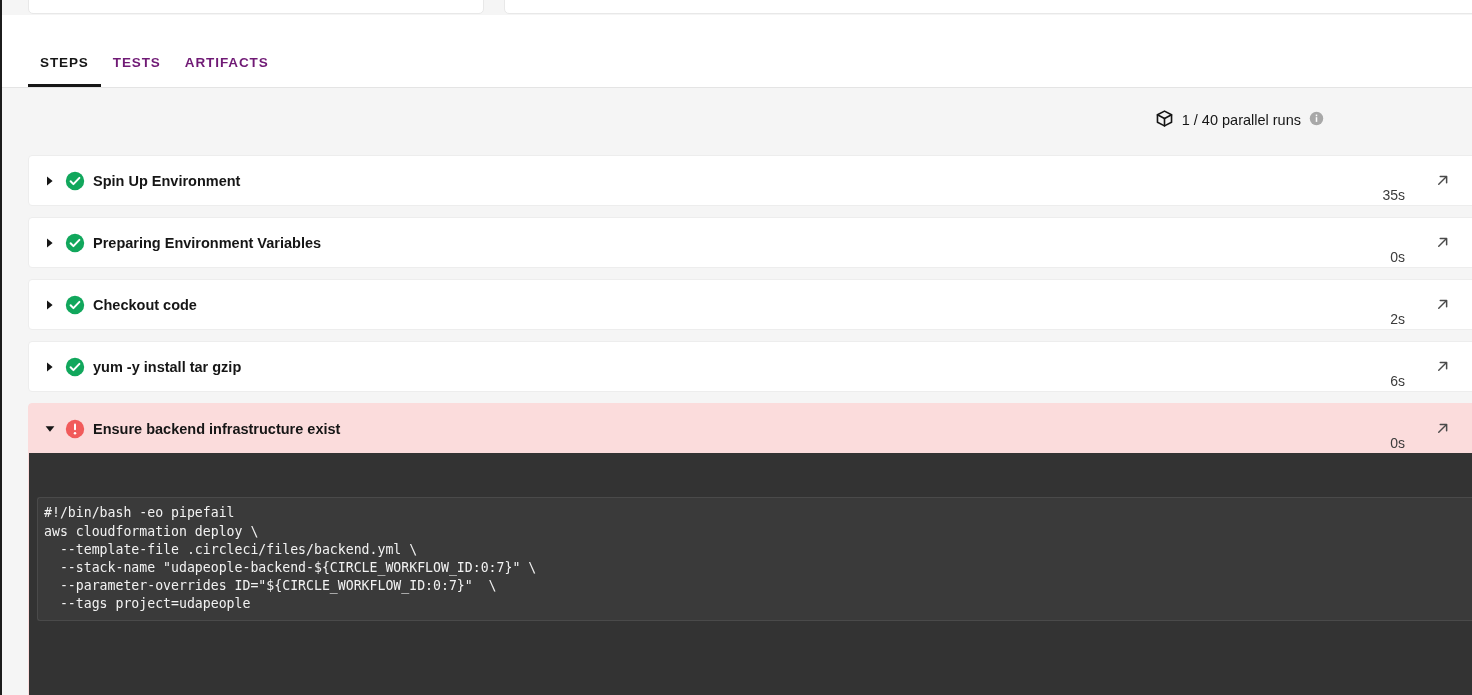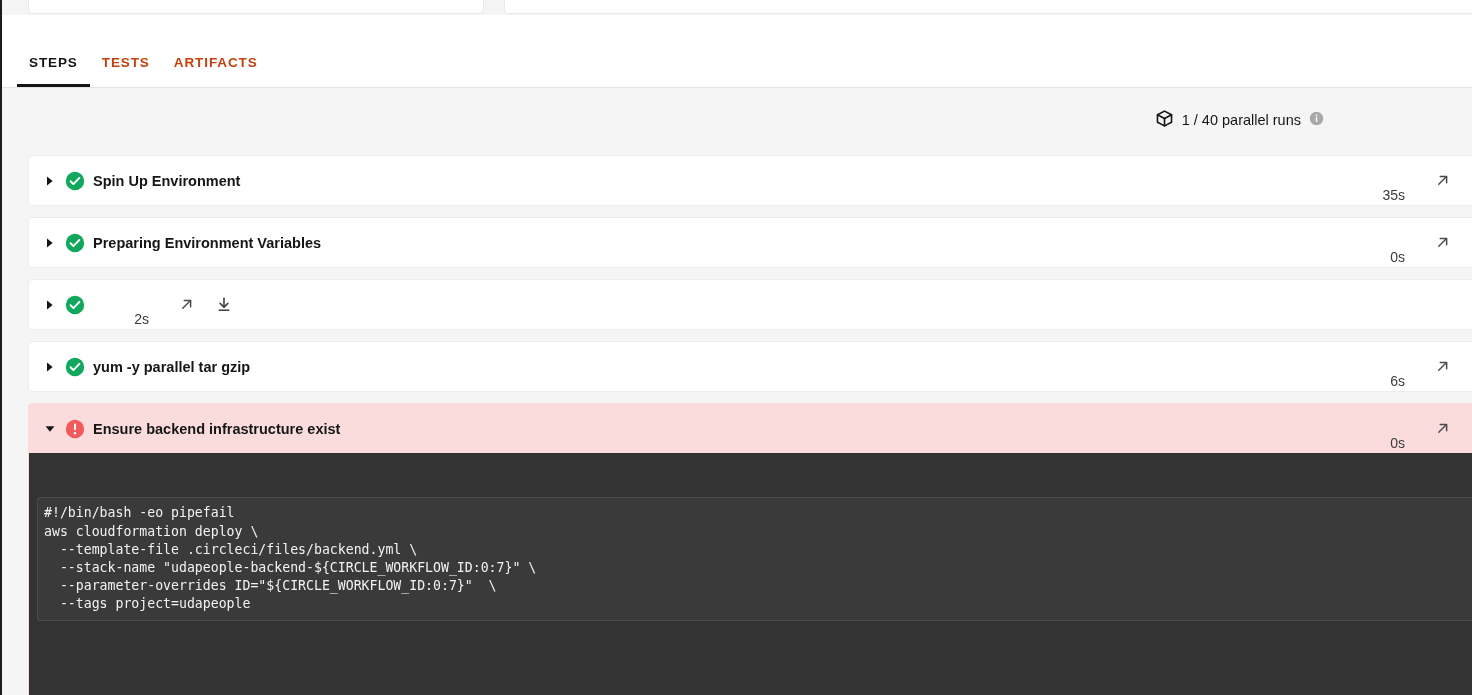--- a/index.html
+++ b/index.html
@@ -53,29 +53,29 @@
     width: 1470px;
     height: 73px;
     background: #ffffff;
     border-bottom: 1px solid #e4e4e4;
     z-index: 10;
   }
   .tabs {
     display: flex;
     align-items: flex-end;
     height: 100%;
-    padding-left: 15px;
+    padding-left: 26px;
   }
   .tab {
     position: relative;
     padding: 0 12px 17px 12px;
     font-size: 13.5px;
     font-weight: 700;
     letter-spacing: 0.9px;
-    color: #c2410c;
+    color: #701a75;
     cursor: pointer;
     background: none;
     border: none;
     font-family: inherit;
   }
   .tab.active { color: #161616; }
   .tab.active::after {
     content: "";
     position: absolute;
     left: 0; right: 0; bottom: 0;
@@ -313,20 +313,21 @@
         <svg width="8" height="10" viewBox="0 0 8 10">
             <path d="M1 0.5 6.6 5 1 9.5z" fill="#161616"></path>
           </svg>
       </span>
       <span class="status-icon">
         <svg width="20" height="20" viewBox="0 0 20 20">
           <circle cx="10" cy="10" r="9.2" fill="#11a75c"></circle>
           <path d="M5.6 10.3 8.4 13.1 14.4 6.9" stroke="#ffffff" stroke-width="2" fill="none" stroke-linecap="round" stroke-linejoin="round"></path>
         </svg>
       </span>
+      <span class="step-name">Checkout code</span>
       <span class="duration">2s</span>
       <button class="act-btn first">
         <svg width="15" height="15" viewBox="0 0 16 16" stroke="#4a4a4a" stroke-width="1.6" fill="none" stroke-linecap="round" stroke-linejoin="round">
           <path d="M4 12 12 4"></path>
             <path d="M5.6 3.6H12.4V10.4"></path>
         </svg>
       </button>
       <button class="act-btn">
         <svg width="20" height="20" viewBox="0 0 20 20" stroke="#3b3b3b" stroke-width="1.55" fill="none" stroke-linecap="round" stroke-linejoin="round">
           <path d="M10 3.2v8.6"></path>
@@ -343,21 +344,21 @@
         <svg width="8" height="10" viewBox="0 0 8 10">
             <path d="M1 0.5 6.6 5 1 9.5z" fill="#161616"></path>
           </svg>
       </span>
       <span class="status-icon">
         <svg width="20" height="20" viewBox="0 0 20 20">
           <circle cx="10" cy="10" r="9.2" fill="#11a75c"></circle>
           <path d="M5.6 10.3 8.4 13.1 14.4 6.9" stroke="#ffffff" stroke-width="2" fill="none" stroke-linecap="round" stroke-linejoin="round"></path>
         </svg>
       </span>
-      <span class="step-name">yum -y parallel tar gzip</span>
+      <span class="step-name">yum -y install tar gzip</span>
       <span class="duration">6s</span>
       <button class="act-btn first">
         <svg width="15" height="15" viewBox="0 0 16 16" stroke="#4a4a4a" stroke-width="1.6" fill="none" stroke-linecap="round" stroke-linejoin="round">
           <path d="M4 12 12 4"></path>
             <path d="M5.6 3.6H12.4V10.4"></path>
         </svg>
       </button>
       <button class="act-btn">
         <svg width="20" height="20" viewBox="0 0 20 20" stroke="#3b3b3b" stroke-width="1.55" fill="none" stroke-linecap="round" stroke-linejoin="round">
           <path d="M10 3.2v8.6"></path>

